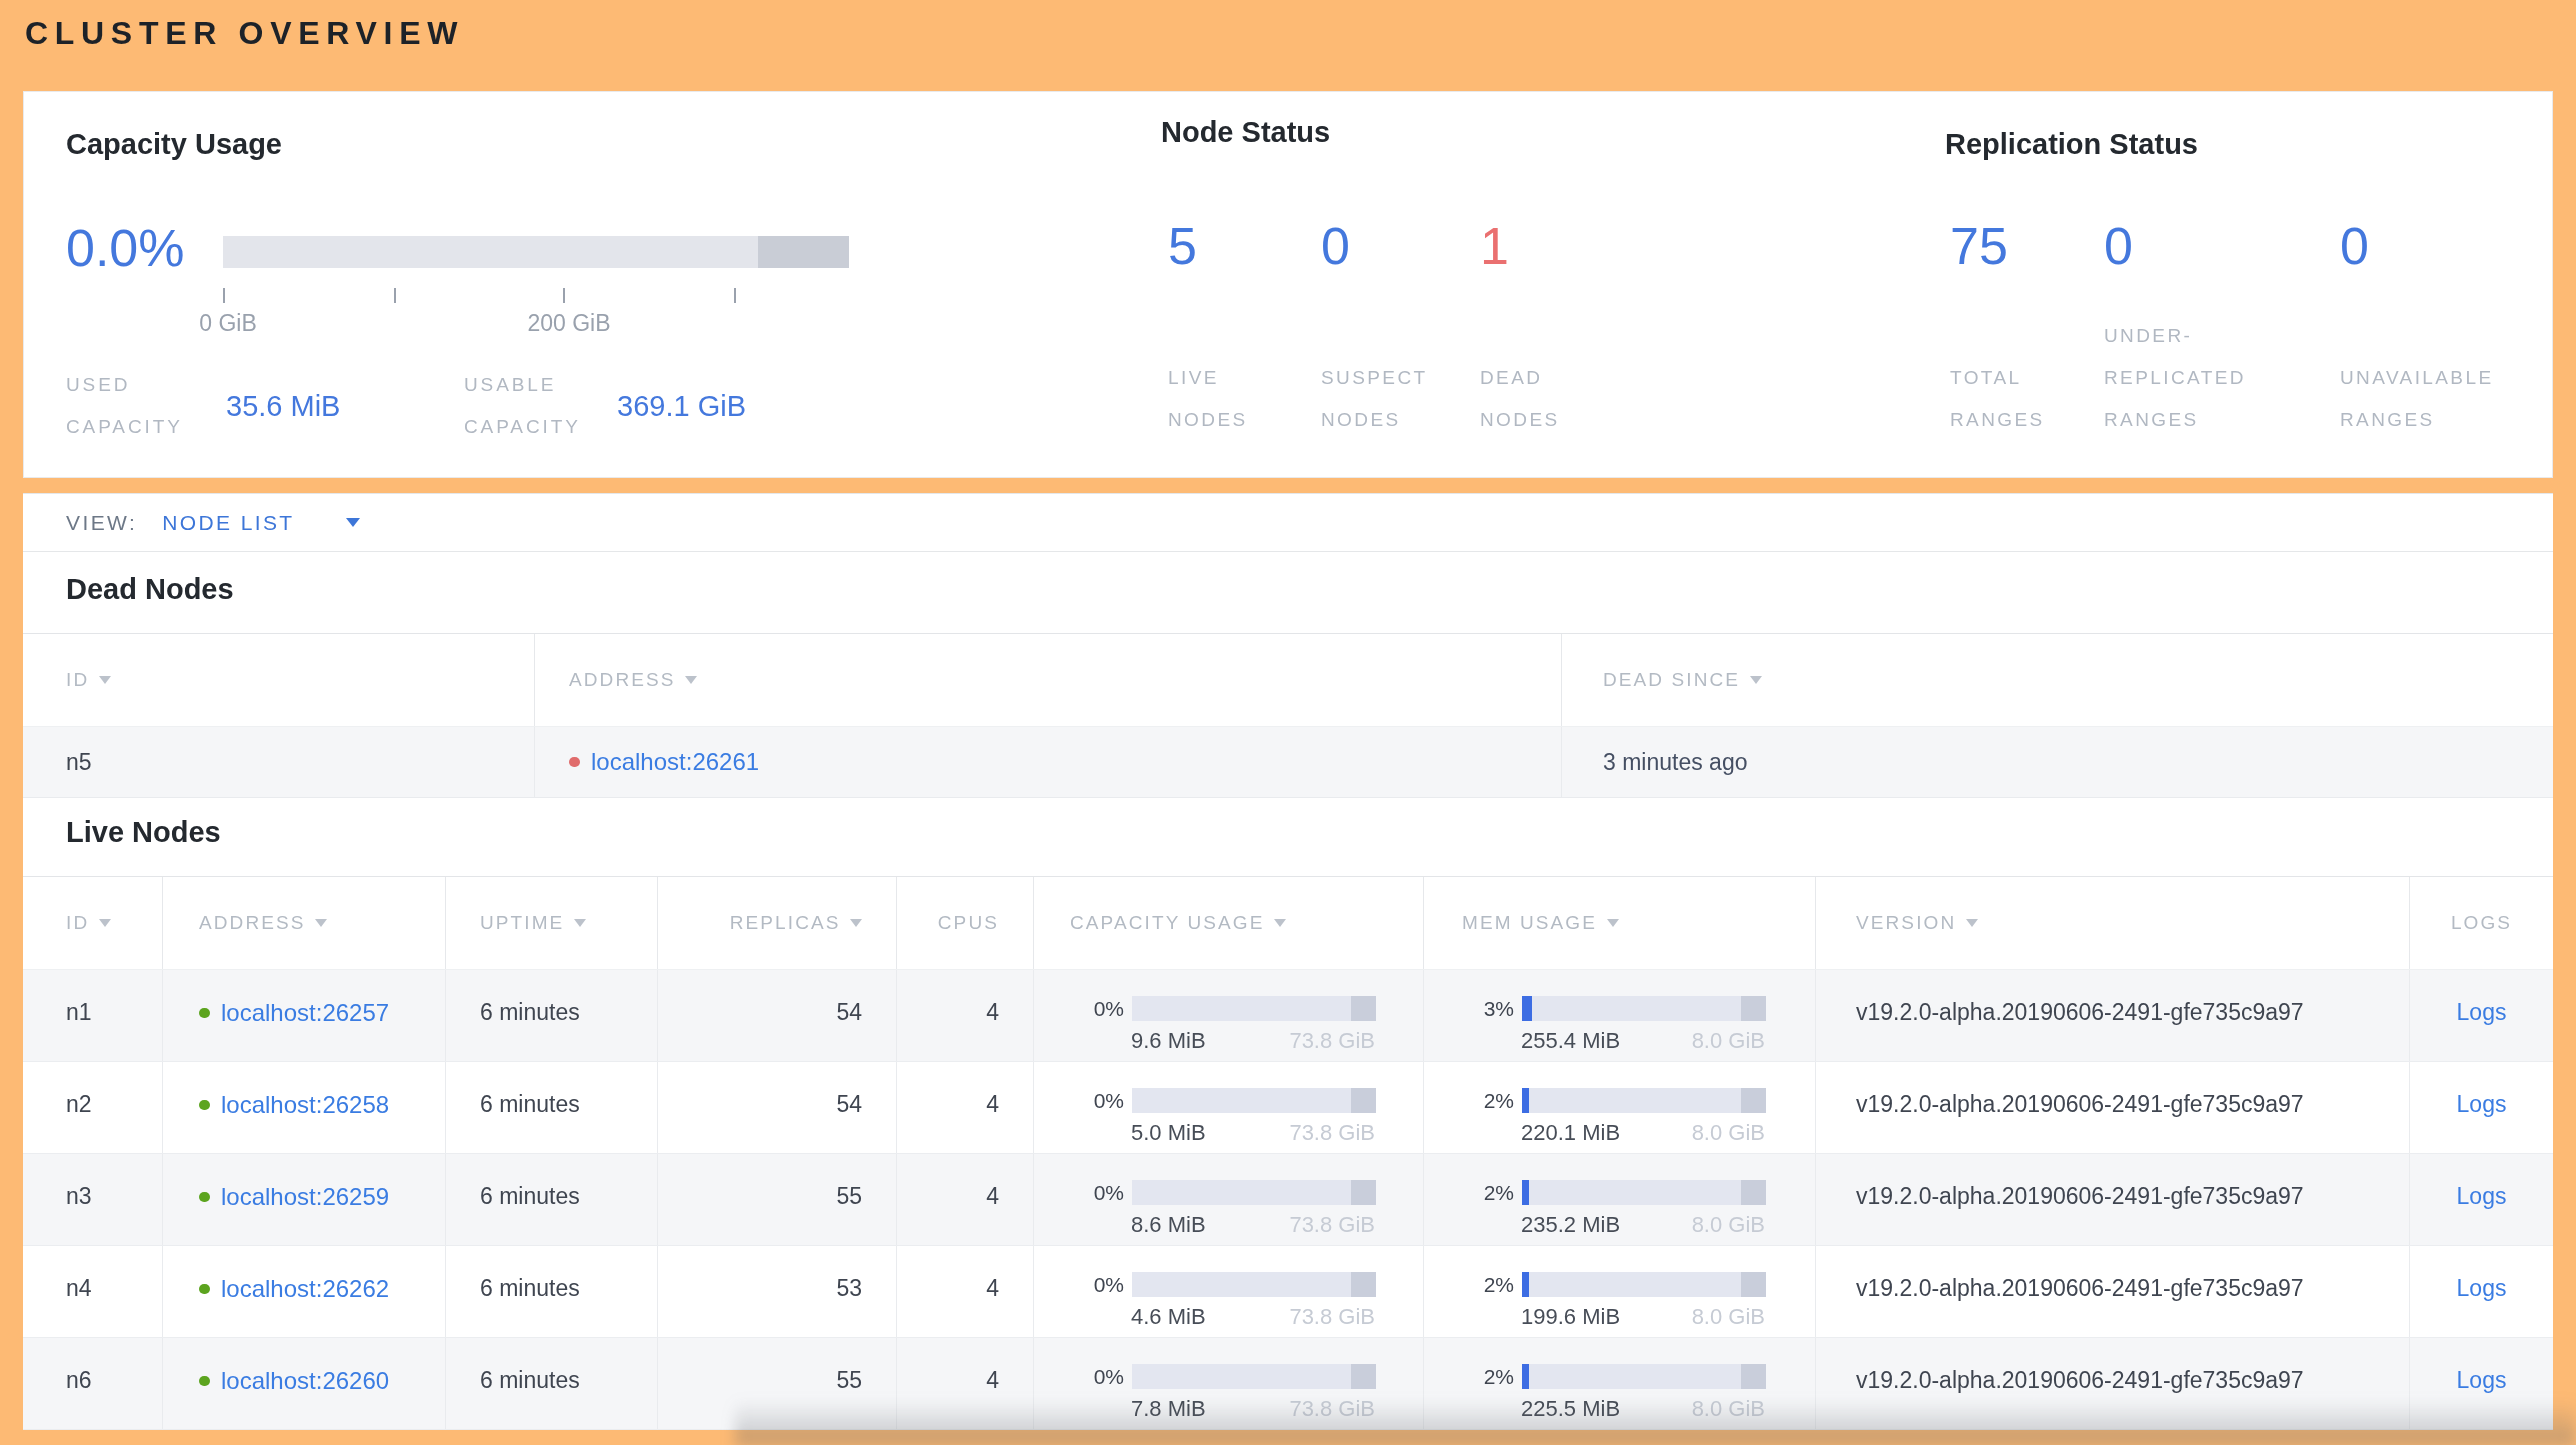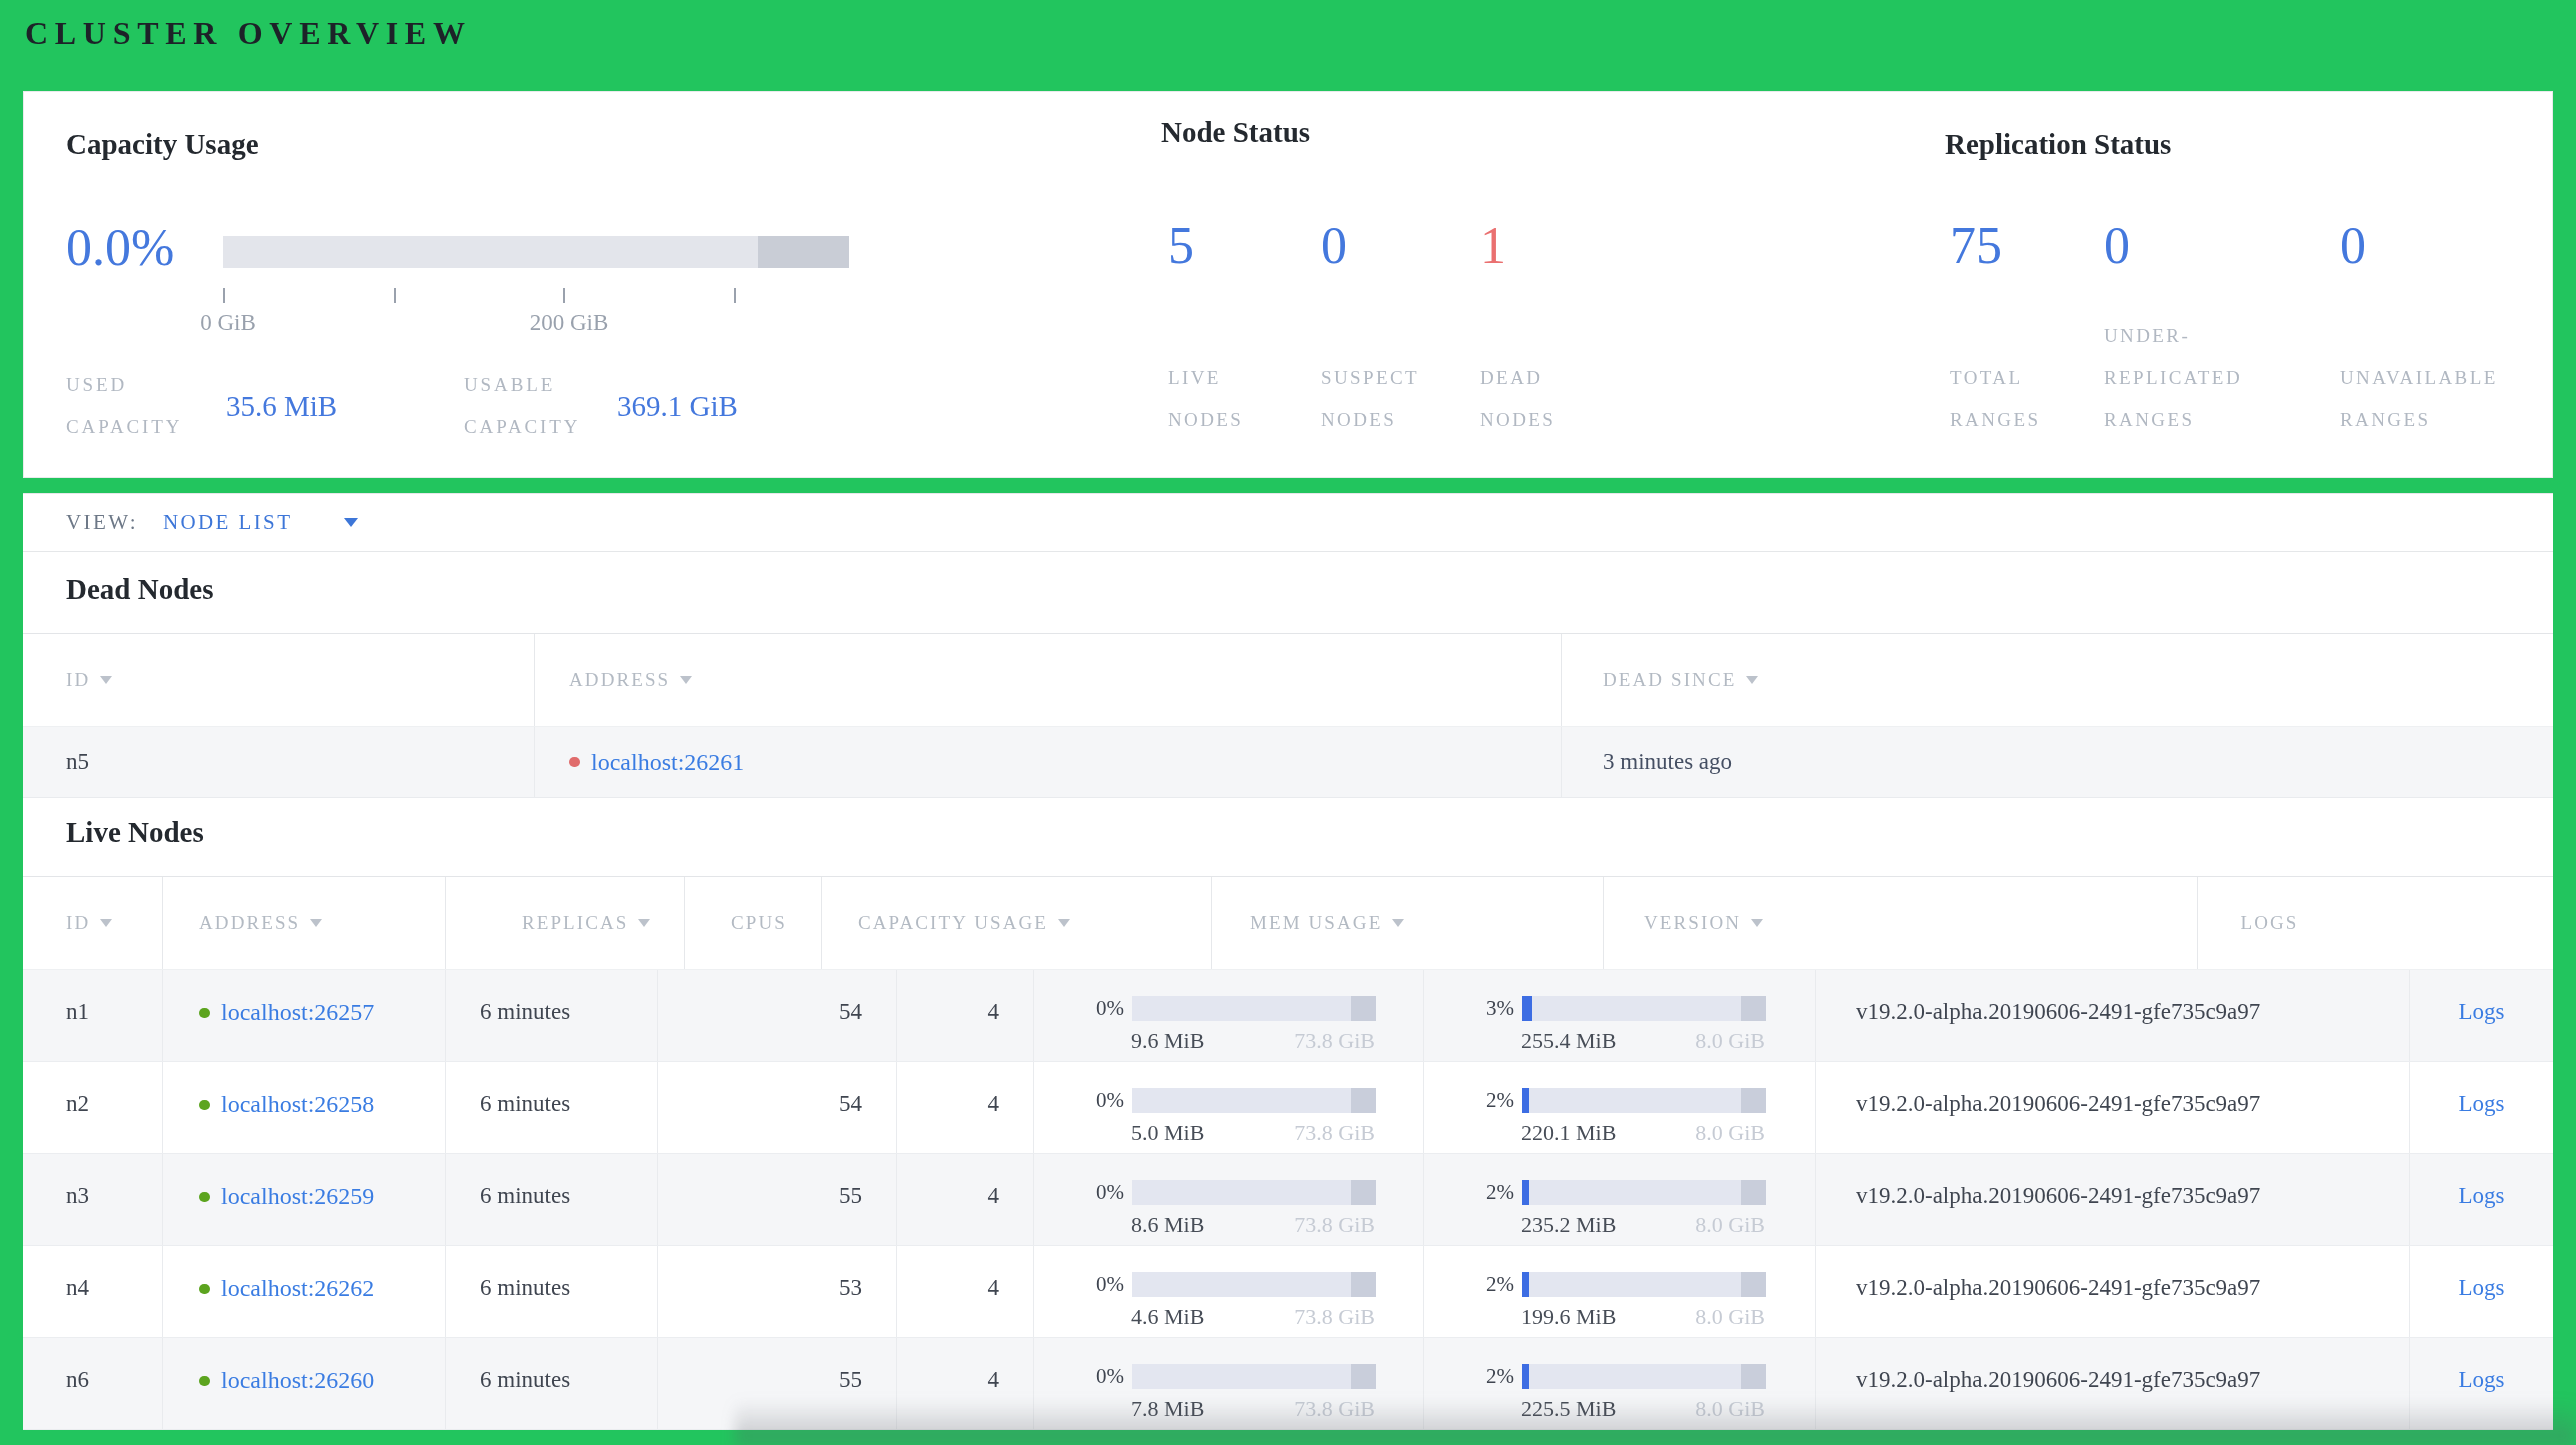--- a/index.html
+++ b/index.html
@@ -1,17 +1,17 @@
 <!DOCTYPE html>
 <html><head>
 <meta charset="utf-8">
 <style>
   html,body{margin:0;padding:0;}
-  .page{position:relative;width:2576px;height:1446px;background:#22c55e;overflow:hidden;
-        font-family:Liberation Serif, serif;-webkit-font-smoothing:antialiased;}
+  .page{position:relative;width:2576px;height:1446px;background:#fdba74;overflow:hidden;
+        font-family:Liberation Sans, sans-serif;-webkit-font-smoothing:antialiased;}
 
   
   .page-title{position:absolute;left:25px;top:15.3px;font-size:32px;font-weight:700;
               letter-spacing:6.7px;color:#1d2228;}
 
   
   .card{position:absolute;left:23px;top:91px;width:2530px;height:387px;background:#fff;
         border:1px solid #e9eaec;box-sizing:border-box;}
   .card h2{position:absolute;margin:0;font-size:29px;font-weight:700;color:#24292f;}
   .h2-cap{left:42px;top:36px;}
@@ -220,20 +220,24 @@
     <div class="table live-table" id="live-table">
         <div class="thead">
           <div class="hcell c-id">
             <span>ID</span>
             <span class="sort-arrow"></span>
           </div>
           <div class="hcell c-addr">
             <span>ADDRESS</span>
             <span class="sort-arrow"></span>
           </div>
+          <div class="hcell c-uptime">
+            <span>UPTIME</span>
+            <span class="sort-arrow"></span>
+          </div>
           <div class="hcell c-replicas">
             <span>REPLICAS</span>
             <span class="sort-arrow"></span>
           </div>
           <div class="hcell c-cpus">
             <span>CPUS</span>
           </div>
           <div class="hcell c-cap">
             <span>CAPACITY USAGE</span>
             <span class="sort-arrow"></span>

